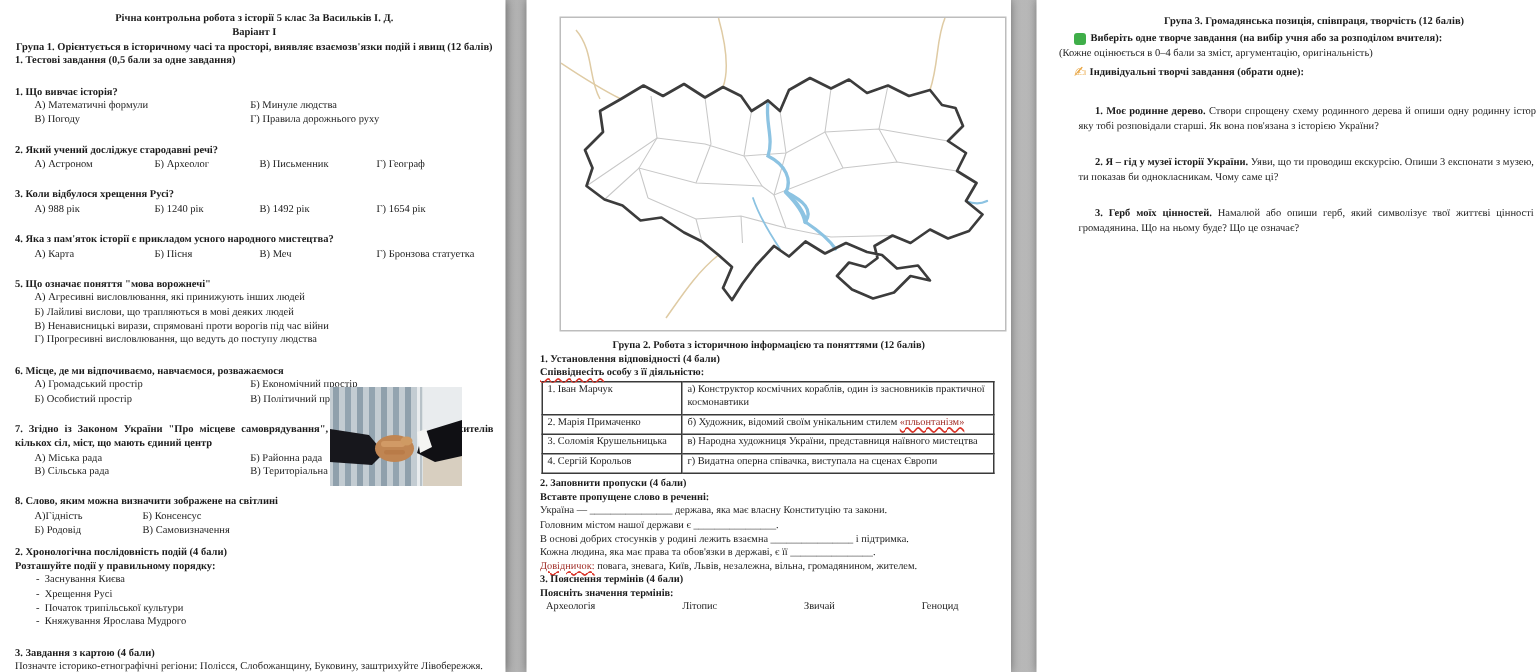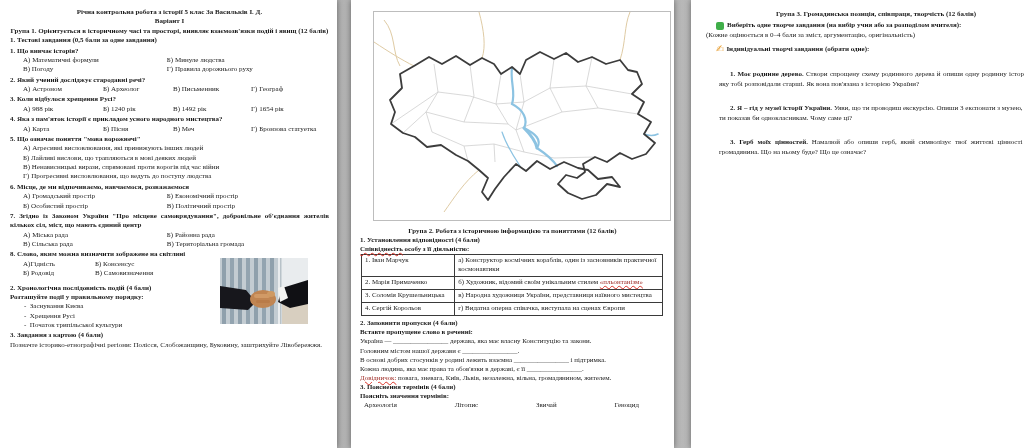--- a/index.html
+++ b/index.html
@@ -6,21 +6,21 @@
   .canvas{position:relative;width:1024px;height:448px;overflow:hidden;
           background:linear-gradient(90deg,#aeaeae,#bcbcbc);
           font-family:"Liberation Serif",serif;color:#1b1b1b;}
   .page{position:absolute;top:0;bottom:0;background:#fff;box-sizing:border-box;
         box-shadow:0 0 6px rgba(0,0,0,.45);}
   .p1{left:0;width:337px;padding:8px 8px 0 10px;font-size:7px;line-height:1.34;}
   .p2{left:351px;width:323px;padding:6px 9px 0 9px;font-size:6.9px;line-height:1.32;}
   .p3{left:691px;width:368px;padding:9px 13px 0 15px;font-size:7px;line-height:1.5;}
   .b{font-weight:bold;}
   .ctr{text-align:center;}
-  .qt{font-weight:bold;margin-top:1px;}
+  .qt{font-weight:bold;margin-top:11px;}
   .opt2{display:grid;grid-template-columns:47% 53%;padding-left:13px;}
   .opt2 span{white-space:nowrap;}
   .opt4{display:grid;grid-template-columns:80px 70px 78px 1fr;padding-left:13px;}
   .optlist{padding-left:13px;}
   .optlist div{white-space:nowrap;}
   .opt8{display:grid;grid-template-columns:72px 1fr;padding-left:13px;max-width:195px;}
   .evlist{margin:0;padding:0 0 0 14px;list-style:none;}
   .evlist li::before{content:"-\00a0\00a0";}
   .photo{position:absolute;left:220px;top:258px;width:88px;height:66px;}
   .mapbox{margin:5px 0 5px 13px;width:296px;height:208px;border:1px solid #bdbdbd;box-sizing:content-box;}
@@ -127,20 +127,21 @@
         <span>В) Самовизначення</span>
       </div>
     </div>
 
     <div class="qt" style="margin-top:5px;">2. Хронологічна послідовність подій (4 бали)</div>
     <div class="b">Розташуйте події у правильному порядку:</div>
     <ul class="evlist">
       <li>Заснування Києва</li>
       <li>Хрещення Русі</li>
       <li>Початок трипільської культури</li>
+      <li>Княжування Ярослава Мудрого</li>
     </ul>
     <div class="qt">3. Завдання з картою (4 бали)</div>
     <div style="text-align:justify;">Позначте історико-етнографічні регіони: Полісся, Слобожанщину, Буковину, заштрихуйте Лівобережжя.</div>
 
     <svg class="photo" viewBox="0 0 88 66">
       <rect x="0" y="0" width="88" height="66" fill="#c3ccd2"></rect>
       <rect x="2" y="0" width="4" height="66" fill="#8fa0ac"></rect>
         <rect x="10" y="0" width="4" height="66" fill="#93a4b0"></rect>
       <rect x="18" y="0" width="4" height="66" fill="#8fa0ac"></rect>
         <rect x="26" y="0" width="4" height="66" fill="#93a4b0"></rect>

